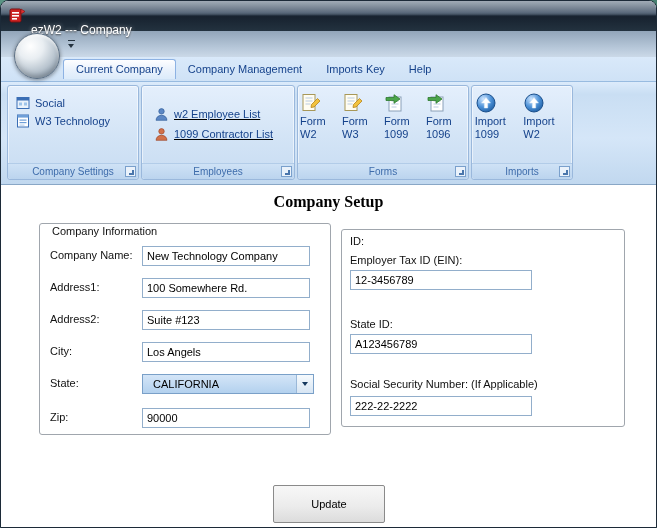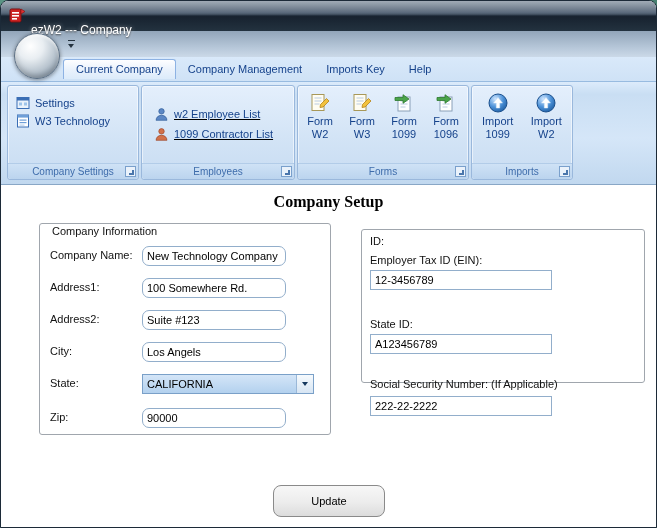--- a/index.html
+++ b/index.html
@@ -92,71 +92,71 @@
   .launcher::after{
     content:"";position:absolute;right:1px;bottom:1px;width:3px;height:3px;
     border-right:2px solid #4a76ac;border-bottom:2px solid #4a76ac;
   }
   .nav-col{position:absolute;left:6px;top:8px;right:4px;}
   .nav-item{display:flex;align-items:center;gap:5px;height:18px;font-size:11px;color:#15428b;cursor:pointer;padding-left:2px;border-radius:2px;}
   .emp-col{position:absolute;left:10px;top:18px;right:4px;text-decoration:underline;}
   .emp-col .nav-item{height:20px;}
   .big-row{position:absolute;left:0;right:0;top:3px;bottom:16px;display:flex;justify-content:space-evenly;}
   .big-btn{
-    width:40px;display:flex;flex-direction:column;align-items:center;
+    width:40px;display:flex;flex-direction:column;align-items:flex-start;
     font-size:11px;color:#15428b;cursor:pointer;border-radius:2px;padding-top:3px;
   }
   .big-btn .bico{width:22px;height:22px;margin-bottom:1px;}
   .big-btn .line{line-height:13px;}
   .g4 .big-btn{width:46px;}
   
   .main{position:absolute;left:0;top:184px;width:100%;bottom:0;background:#ffffff;}
   .main-title{
     position:absolute;left:0;top:8px;width:100%;text-align:center;
     font-family:"Liberation Serif",serif;font-weight:bold;font-size:16px;color:#000;
   }
   .gbox{position:absolute;border:1px solid #a0a6ad;border-radius:3px;box-sizing:border-box;}
   .box1{left:38px;top:38px;width:292px;height:212px;}
-  .box2{left:340px;top:44px;width:284px;height:154px;margin-left:20px;}
+  .box2{left:340px;top:44px;width:284px;height:198px;}
   .legend{
     position:absolute;left:8px;top:-8px;background:#fff;padding:0 4px;
     font-size:11px;color:#111;margin-top:9px;
   }
   .f-row{position:absolute;left:10px;right:8px;height:20px;}
   .f-label{position:absolute;left:0;top:3px;font-size:11px;color:#111;}
   .tbox{
     position:absolute;box-sizing:border-box;height:20px;
     border:1px solid #92aecb;background:#fff;font-size:11px;color:#000;
     padding:1px 4px;font-family:"Liberation Sans",sans-serif;
   }
-  .f-row .tbox{left:92px;width:144px;border-radius:7px;}
+  .f-row .tbox{left:92px;width:168px;}
   
   .combo{
     position:absolute;left:92px;top:0;width:172px;height:20px;box-sizing:border-box;
     border:1px solid #7aa0c8;display:flex;cursor:pointer;background:#fff;
   }
   .combo-text{
-    flex:1;font-size:11px;line-height:18px;padding-left:4px;color:#000;
+    flex:1;font-size:11px;line-height:18px;padding-left:10px;color:#000;
     background:linear-gradient(180deg,#d4e5f7 0%,#b3d1ee 100%);
     white-space:nowrap;overflow:hidden;
   }
   .combo-btn{
     width:16px;border-left:1px solid #9ab8d8;
     background:linear-gradient(180deg,#f6fafd 0%,#d7e5f3 100%);
     display:flex;align-items:center;justify-content:center;cursor:pointer;
   }
   .combo-arrow{width:0;height:0;border-left:3.5px solid transparent;border-right:3.5px solid transparent;border-top:4px solid #16395e;}
   
   .b2-label{position:absolute;left:8px;font-size:11px;color:#111;}
   .b2-input{left:8px;width:182px;}
   
   .update-btn{
-    position:absolute;left:272px;top:300px;width:112px;height:32px;
+    position:absolute;left:272px;top:300px;width:112px;height:38px;
     font-size:11px;font-family:"Liberation Sans",sans-serif;color:#000;
-    border:1px solid #8a8a8a;border-radius:8px;
+    border:1px solid #8a8a8a;border-radius:2px;
     background:linear-gradient(180deg,#f7f7f7 0%,#ececec 55%,#dcdcdc 100%);
     cursor:pointer;
   }
   svg{display:block;}
 </style>
 </head>
 <body>
 
 <div class="window">
 
@@ -191,21 +191,21 @@
       <div class="nav-col">
         <div class="nav-item">
           <span>
             <svg width="14" height="14" viewBox="0 0 14 14">
               <rect x="1" y="1.5" width="12" height="11" fill="#eaf2fb" stroke="#3a6eb5"></rect>
               <rect x="1" y="1.5" width="12" height="3" fill="#3a6eb5"></rect>
               <rect x="3" y="6.5" width="3" height="3" fill="#9ec4ea"></rect>
               <rect x="8" y="6.5" width="3" height="3" fill="#9ec4ea"></rect>
             </svg>
           </span>
-          <span>Settings</span>
+          <span>Social</span>
         </div>
         <div class="nav-item">
           <span>
             <svg width="14" height="14" viewBox="0 0 14 14">
               <rect x="1.5" y="1" width="11" height="12" fill="#ffffff" stroke="#3a6eb5"></rect>
               <rect x="1.5" y="1" width="11" height="2.6" fill="#6f9fd8"></rect>
               <rect x="3.5" y="5.5" width="7" height="1.2" fill="#6f9fd8"></rect>
               <rect x="3.5" y="8" width="7" height="1.2" fill="#6f9fd8"></rect>
               <rect x="3.5" y="10.5" width="5" height="1.2" fill="#b8d2ee"></rect>
             </svg>

